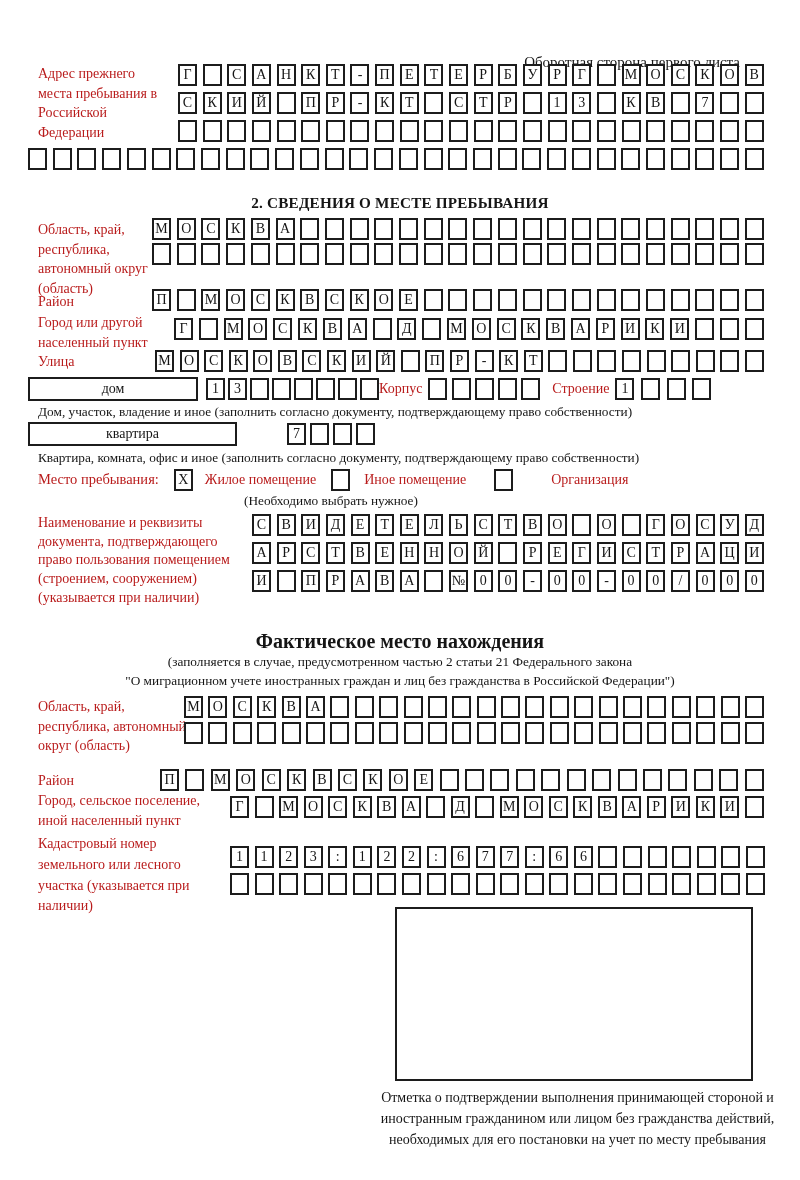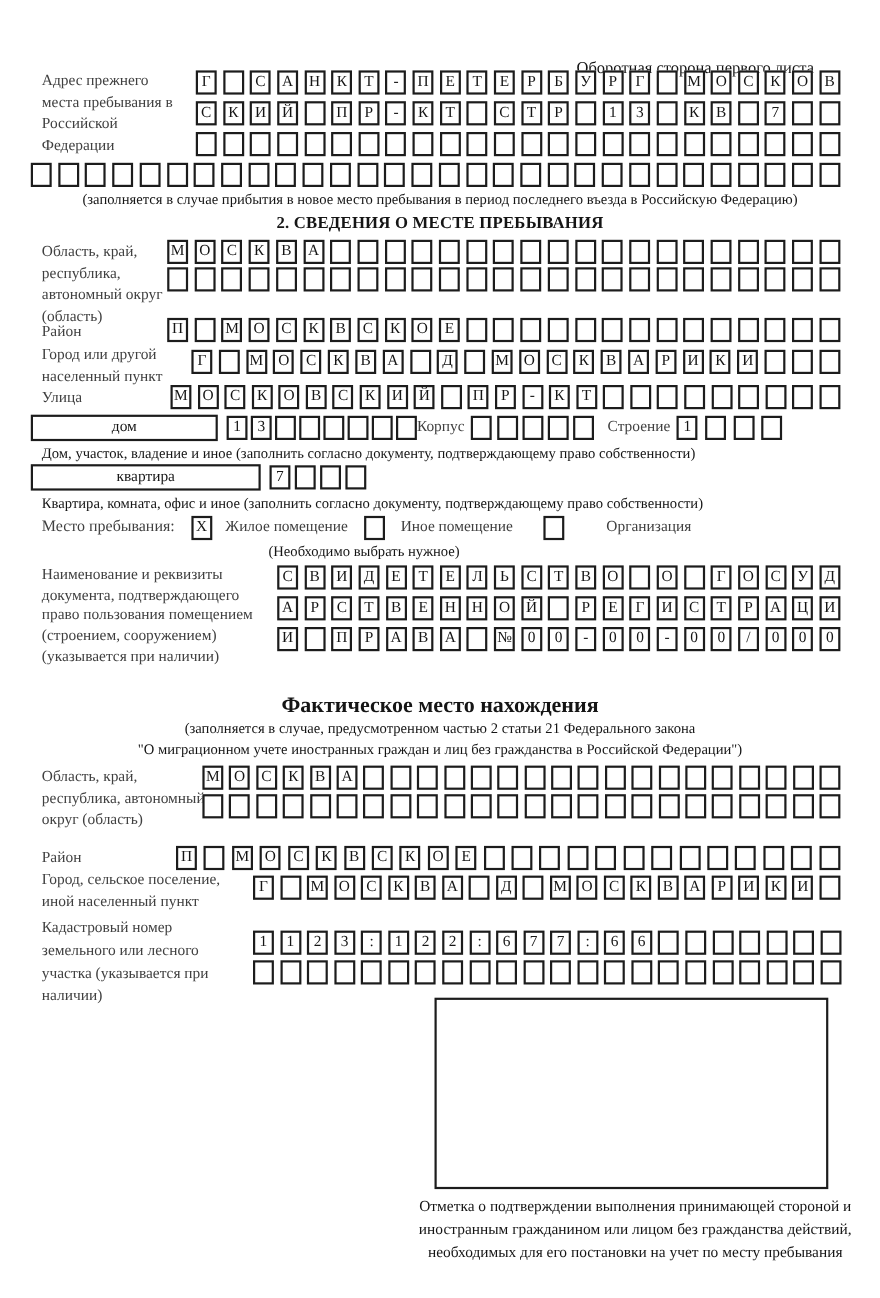--- a/index.html
+++ b/index.html
@@ -2,21 +2,21 @@
 <html><head>
 <meta charset="utf-8">
 <style>
   * { margin:0; padding:0; box-sizing:border-box; }
   html,body { background:#fff; }
   .page {
     position:relative; width:800px; height:1180px; background:#ffffff;
     font-family:"Liberation Serif", serif; color:#151515; overflow:hidden;
   }
   .abs { position:absolute; }
-  .lbl { font-size:14px; line-height:19.5px; color:#404040; }
+  .lbl { font-size:14px; line-height:19.5px; color:#b91c1c; }
   .note { font-size:13.3px; color:#151515; }
   .center { text-align:center; }
   .bold { font-weight:bold; }
   .cells { display:flex; justify-content:space-between; }
   .cell {
     width:19px; height:22px; border:2px solid #1c1c1c; background:#fff;
     display:flex; align-items:center; justify-content:center;
     font-size:14px; line-height:1; flex:0 0 auto;
   }
   .widebox {
@@ -145,21 +145,20 @@
       <span class="cell"></span>
       <span class="cell"></span>
       <span class="cell"></span>
       <span class="cell"></span>
       <span class="cell"></span>
       <span class="cell"></span>
       <span class="cell"></span>
       <span class="cell"></span>
       <span class="cell"></span>
     </div>
-  <div class="abs note center" style="left:0; top:173px; width:800px;">(заполняется в случае прибытия в новое место пребывания в период последнего въезда в Российскую Федерацию)</div>
 
   <div class="abs bold center sect-title" style="left:0; top:194px; width:800px;">2. СВЕДЕНИЯ О МЕСТЕ ПРЕБЫВАНИЯ</div>
 
   <div class="abs lbl" style="left:38px; top:220px; width:112px;">Область, край, республика, автономный округ (область)</div>
   <div class="abs cells" style="left:152px; top:218px; width:612px;">
       <span class="cell">М</span>
       <span class="cell">О</span>
       <span class="cell">С</span>
       <span class="cell">К</span>
       <span class="cell">В</span>
@@ -321,21 +320,21 @@
     <div class="lbl" style="margin-left:12px;">Строение</div>
     <div class="cells" style="width:96px; margin-left:6px;">
         <span class="cell">1</span>
         <span class="cell"></span>
         <span class="cell"></span>
         <span class="cell"></span>
       </div>
   </div>
   <div class="abs note" style="left:38px; top:404px;">Дом, участок, владение и иное (заполнить согласно документу, подтверждающему право собственности)</div>
 
-  <div class="abs inline-row" style="left:28px; top:422px;">
+  <div class="abs inline-row" style="left:28px; top:422px;gap:42px;">
     <div class="widebox" style="width:209px;">квартира</div>
     <div class="cells" style="width:88px; margin-left:8px;">
         <span class="cell">7</span>
         <span class="cell"></span>
         <span class="cell"></span>
         <span class="cell"></span>
       </div>
   </div>
   <div class="abs note" style="left:38px; top:450px;">Квартира, комната, офис и иное (заполнить согласно документу, подтверждающему право собственности)</div>
 

